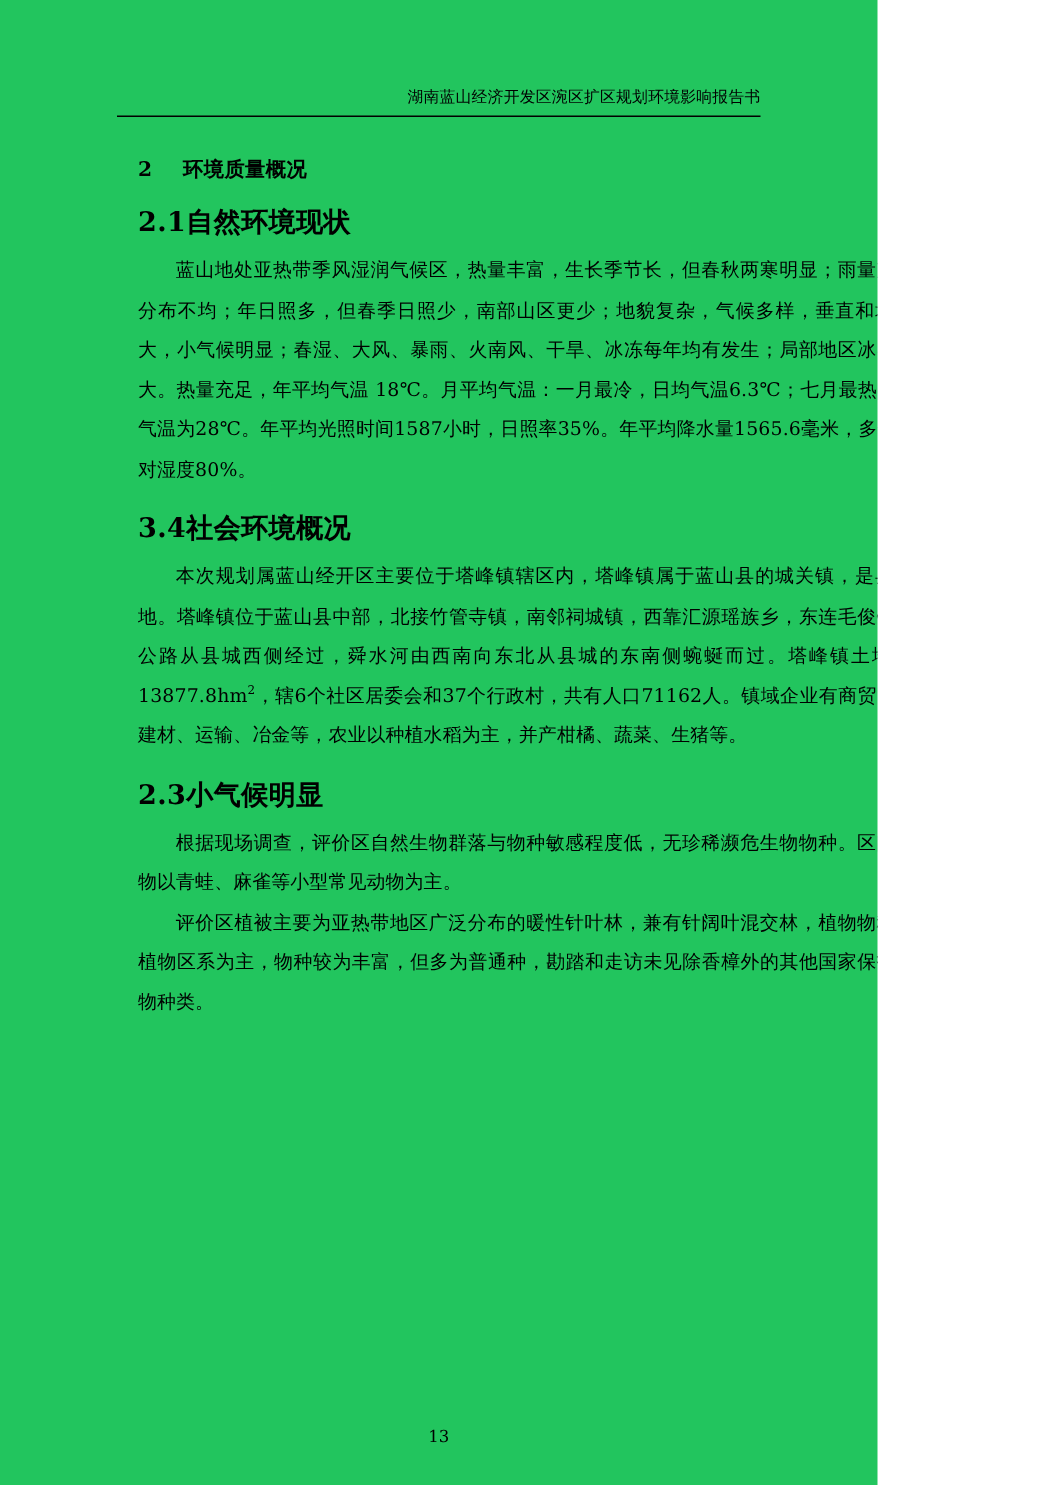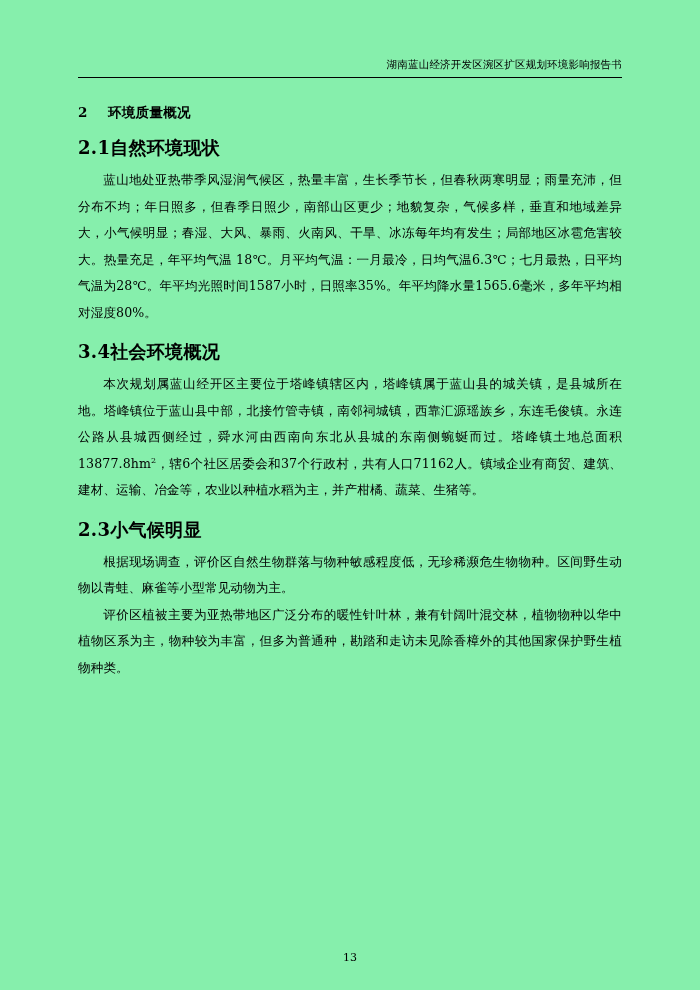--- a/index.html
+++ b/index.html
@@ -6,23 +6,23 @@
     margin: 0;
     padding: 0;
     background: #ffffff;
   }
   body {
     font-family: "DejaVu Serif", "Liberation Serif", serif;
     color: #000000;
   }
   .page {
     position: relative;
-    width: 700px;
+    width: 585px;
     height: 990px;
-    background: #86efac;
+    background: #22c55e;
     box-sizing: border-box;
     overflow: hidden;
   }
   .header {
     position: absolute;
     top: 52px;
     left: 78px;
     right: 78px;
     height: 26px;
     border-bottom: 1px solid #000000;
@@ -33,21 +33,21 @@
     right: 0;
     bottom: 5px;
     font-size: 10.5px;
     letter-spacing: 0.2px;
     white-space: nowrap;
     font-family: "DejaVu Serif", "Liberation Serif", serif;
   }
   .content {
     position: absolute;
     top: 104px;
-    left: 78px;
+    left: 92px;
     width: 544px;
   }
   .h1 {
     font-size: 13.5px;
     font-weight: bold;
     margin: 0 0 12px 0;
     letter-spacing: 0.3px;
   }
   .h1 .num {
     display: inline-block;

